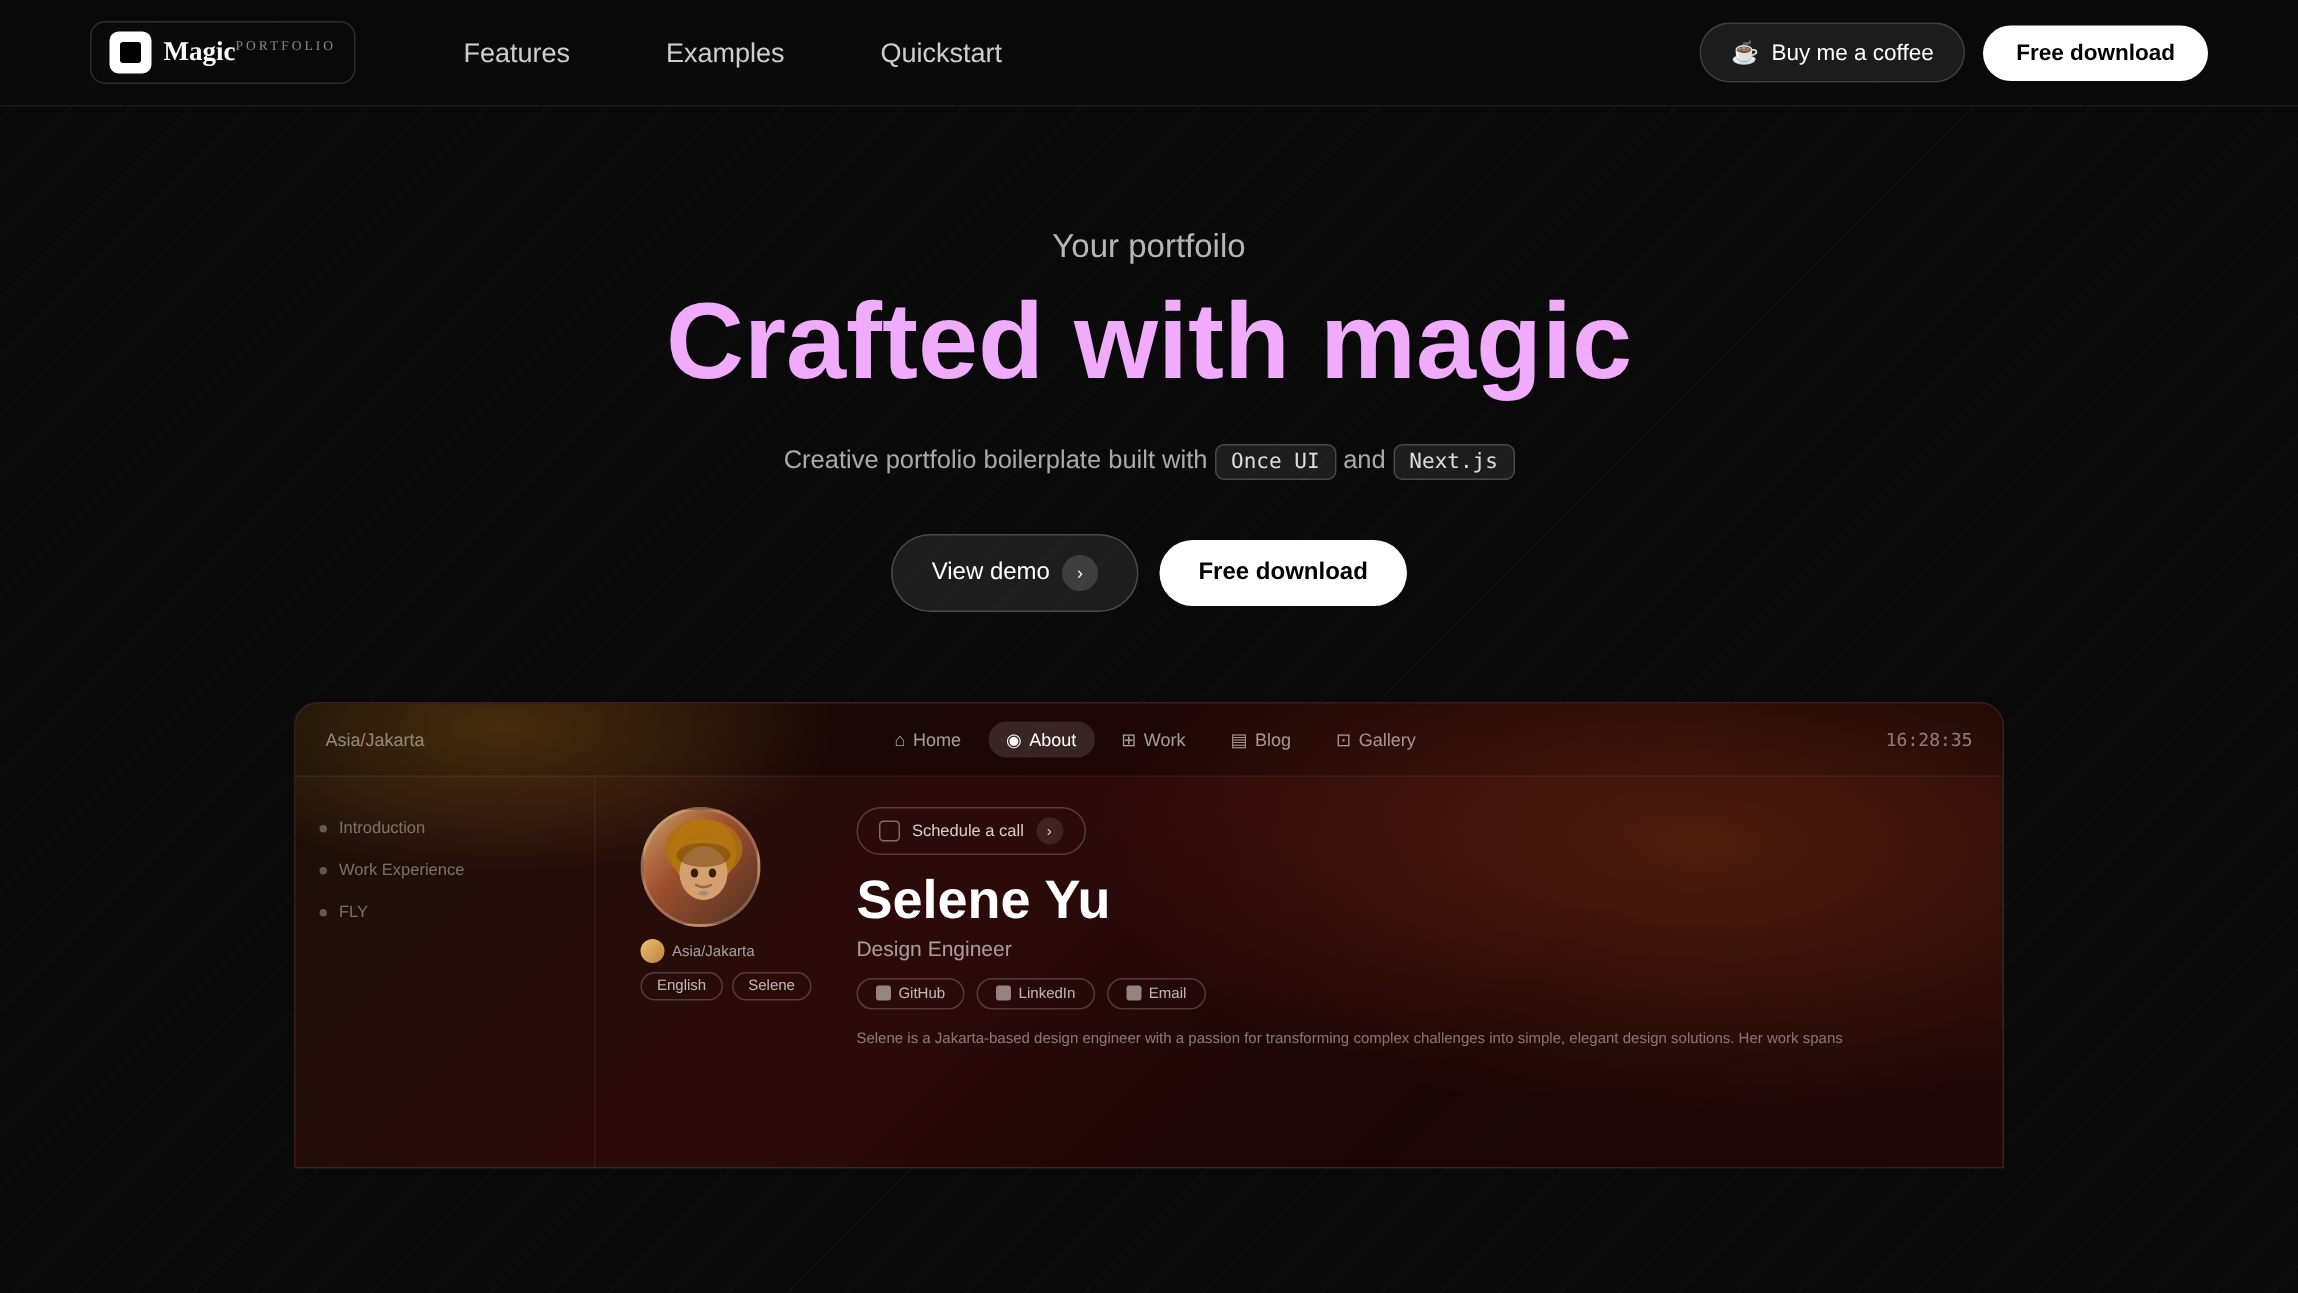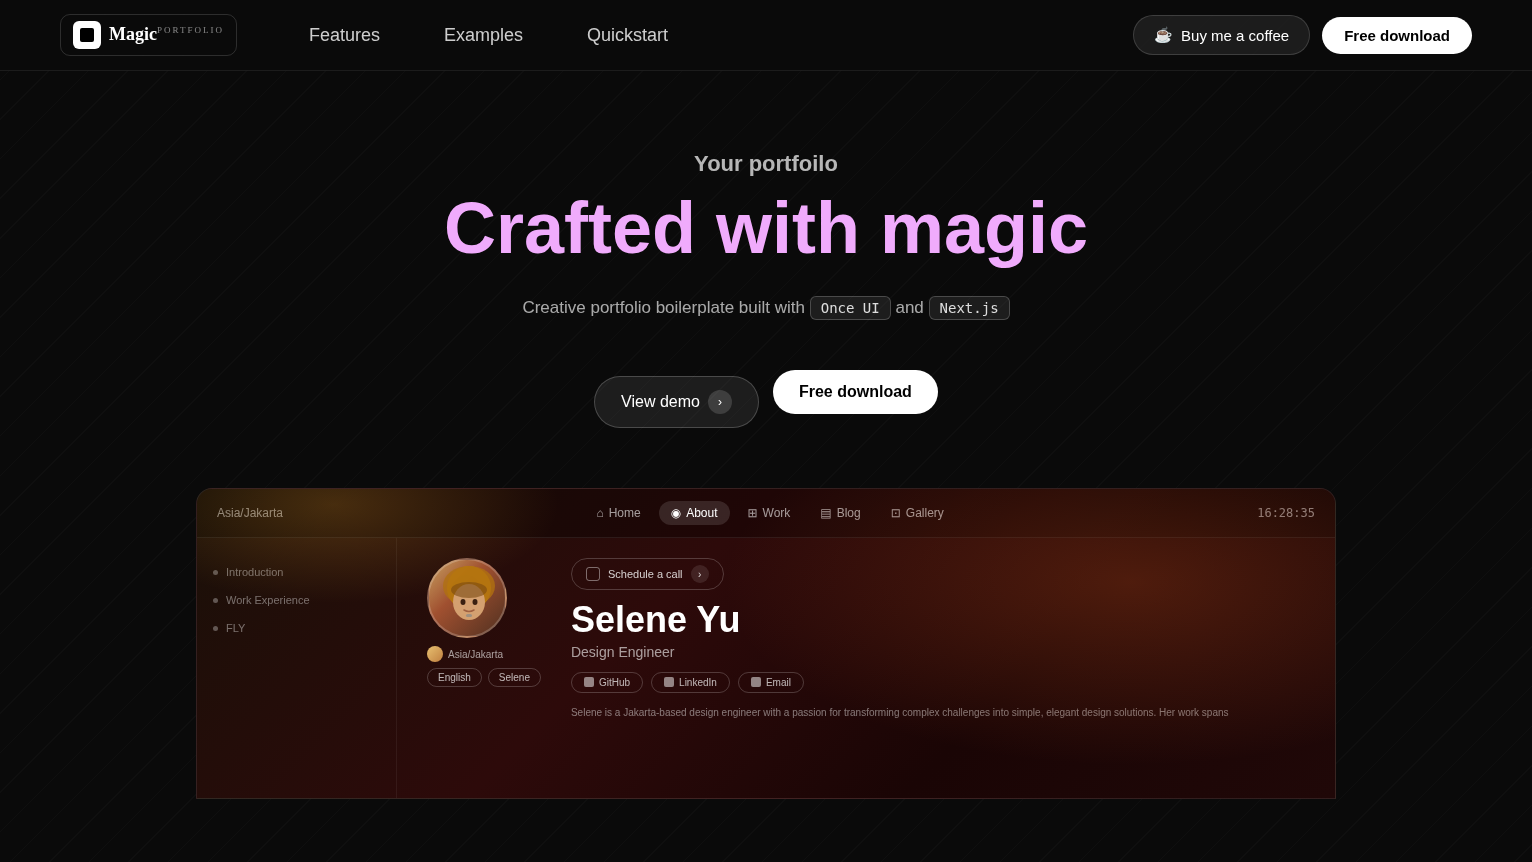--- a/index.html
+++ b/index.html
@@ -139,21 +139,21 @@
       position: relative;
       z-index: 2;
       text-align: center;
       padding: 80px 20px 60px;
     }
 
     .hero-subtitle {
       font-size: 22px;
       color: rgba(255,255,255,0.7);
       margin-bottom: 12px;
-      font-weight: 700;
+      font-weight: 400;
     }
 
     .hero-title {
       font-size: 72px;
       font-weight: 800;
       color: #f0abfc;
       line-height: 1.1;
       margin-bottom: 28px;
     }
 
@@ -185,21 +185,20 @@
       display: flex;
       align-items: center;
       gap: 8px;
       background: rgba(255,255,255,0.08);
       border: 1px solid rgba(255,255,255,0.2);
       border-radius: 50px;
       padding: 13px 26px;
       color: #fff;
       font-size: 16px;
       cursor: pointer;
-      margin-top: 20px;
     }
 
     .btn-arrow {
       width: 24px;
       height: 24px;
       background: rgba(255,255,255,0.15);
       border-radius: 50%;
       display: flex;
       align-items: center;
       justify-content: center;

